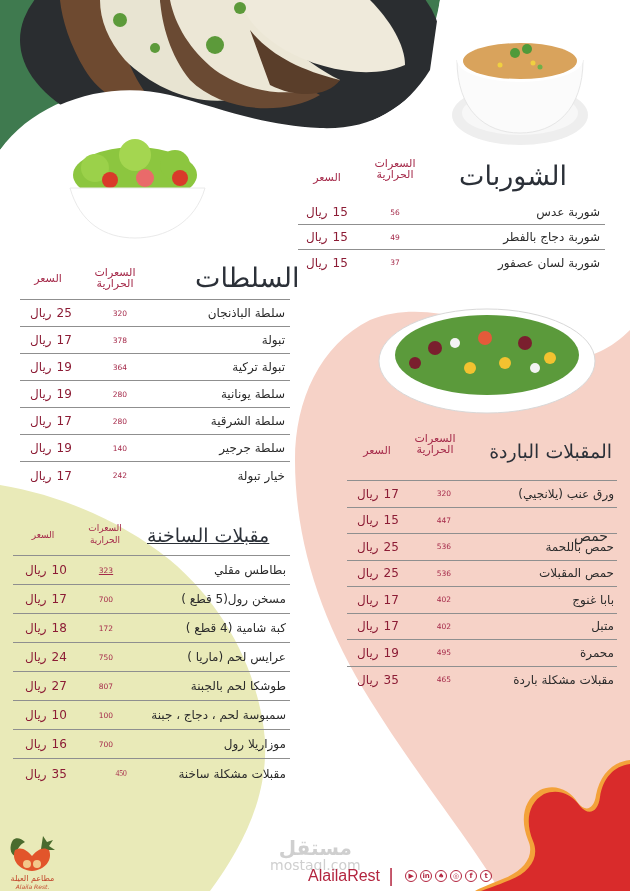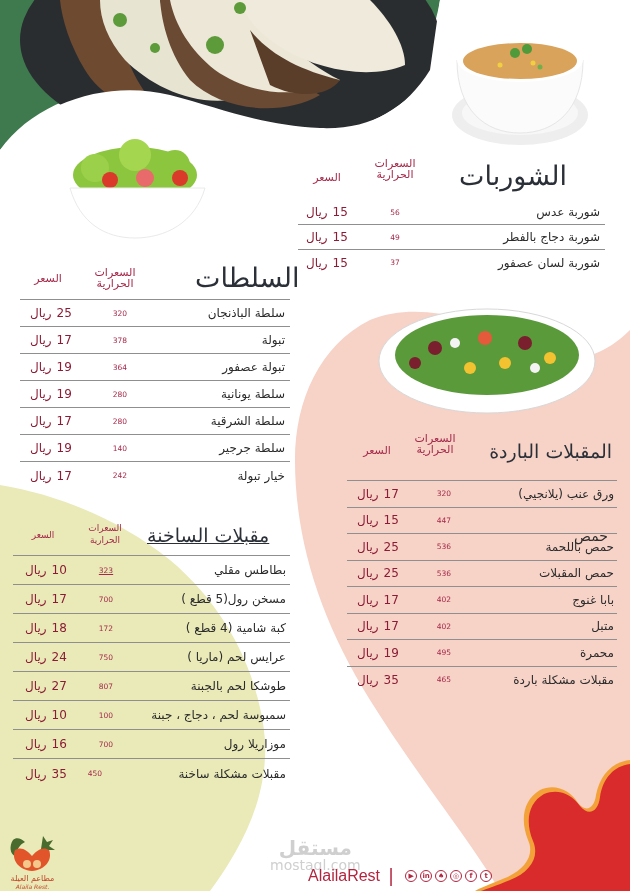--- a/index.html
+++ b/index.html
@@ -125,21 +125,21 @@
         <span class="item-name" style="font-size: 12px; right: 5px;">سلطة الباذنجان</span>
         <span class="item-cal" style="left: 85px;">320</span>
         <span class="item-price" style="left: 10px; font-size: 12px;"><span style="margin-left: 5px;">25</span><span>ريال</span></span>
       </div>
       <div class="row" style="height: 27px; width: 100%;">
         <span class="item-name" style="font-size: 12px; right: 5px;">تبولة</span>
         <span class="item-cal" style="left: 85px;">378</span>
         <span class="item-price" style="left: 10px; font-size: 12px;"><span style="margin-left: 5px;">17</span><span>ريال</span></span>
       </div>
       <div class="row" style="height: 27px; width: 100%;">
-        <span class="item-name" style="font-size: 12px; right: 5px;">تبولة عصفور</span>
+        <span class="item-name" style="font-size: 12px; right: 5px;">تبولة تركية</span>
         <span class="item-cal" style="left: 85px;">364</span>
         <span class="item-price" style="left: 10px; font-size: 12px;"><span style="margin-left: 5px;">19</span><span>ريال</span></span>
       </div>
       <div class="row" style="height: 27px; width: 100%;">
         <span class="item-name" style="font-size: 12px; right: 5px;">سلطة يونانية</span>
         <span class="item-cal" style="left: 85px;">280</span>
         <span class="item-price" style="left: 10px; font-size: 12px;"><span style="margin-left: 5px;">19</span><span>ريال</span></span>
       </div>
       <div class="row" style="height: 27px; width: 100%;">
         <span class="item-name" style="font-size: 12px; right: 5px;">سلطة الشرقية</span>
@@ -248,21 +248,21 @@
         <span class="item-cal" style="left: 78px;">100</span>
         <span class="item-price" style="left: 12px; font-size: 12px;"><span style="margin-left: 5px;">10</span><span>ريال</span></span>
       </div>
       <div class="row" style="height: 29px; width: 100%;">
         <span class="item-name" style="font-size: 12px; right: 4px;">موزاريلا رول</span>
         <span class="item-cal" style="left: 78px;">700</span>
         <span class="item-price" style="left: 12px; font-size: 12px;"><span style="margin-left: 5px;">16</span><span>ريال</span></span>
       </div>
       <div class="row" style="height: 29px; width: 100%;">
         <span class="item-name" style="font-size: 12px; right: 4px;">مقبلات مشكلة ساخنة</span>
-        <span class="item-cal" style="left: 67px;">450</span>
+        <span class="item-cal" style="left: 93px; font-family: Liberation Serif, serif;">450</span>
         <span class="item-price" style="left: 12px; font-size: 12px;"><span style="margin-left: 5px;">35</span><span>ريال</span></span>
       </div>
     </div>
 </div>
 
 <div class="abs" style="left:5px;top:832px;width:55px;height:55px;">
   <svg width="55" height="40" viewBox="0 0 55 40">
     <path d="M8,8 C4,14 5,22 10,24 C12,18 14,13 20,10 C16,6 11,5 8,8 Z" fill="#4a6b2e"></path>
     <path d="M38,4 L42,10 L48,8 L44,14 L50,18 L42,18 C40,20 38,20 36,17 Z" fill="#4a6b2e"></path>
     <path d="M10,18 C6,28 14,38 27,39 C40,38 48,28 44,18 C38,14 32,18 27,24 C22,18 16,14 10,18 Z" fill="#e2552b"></path>

